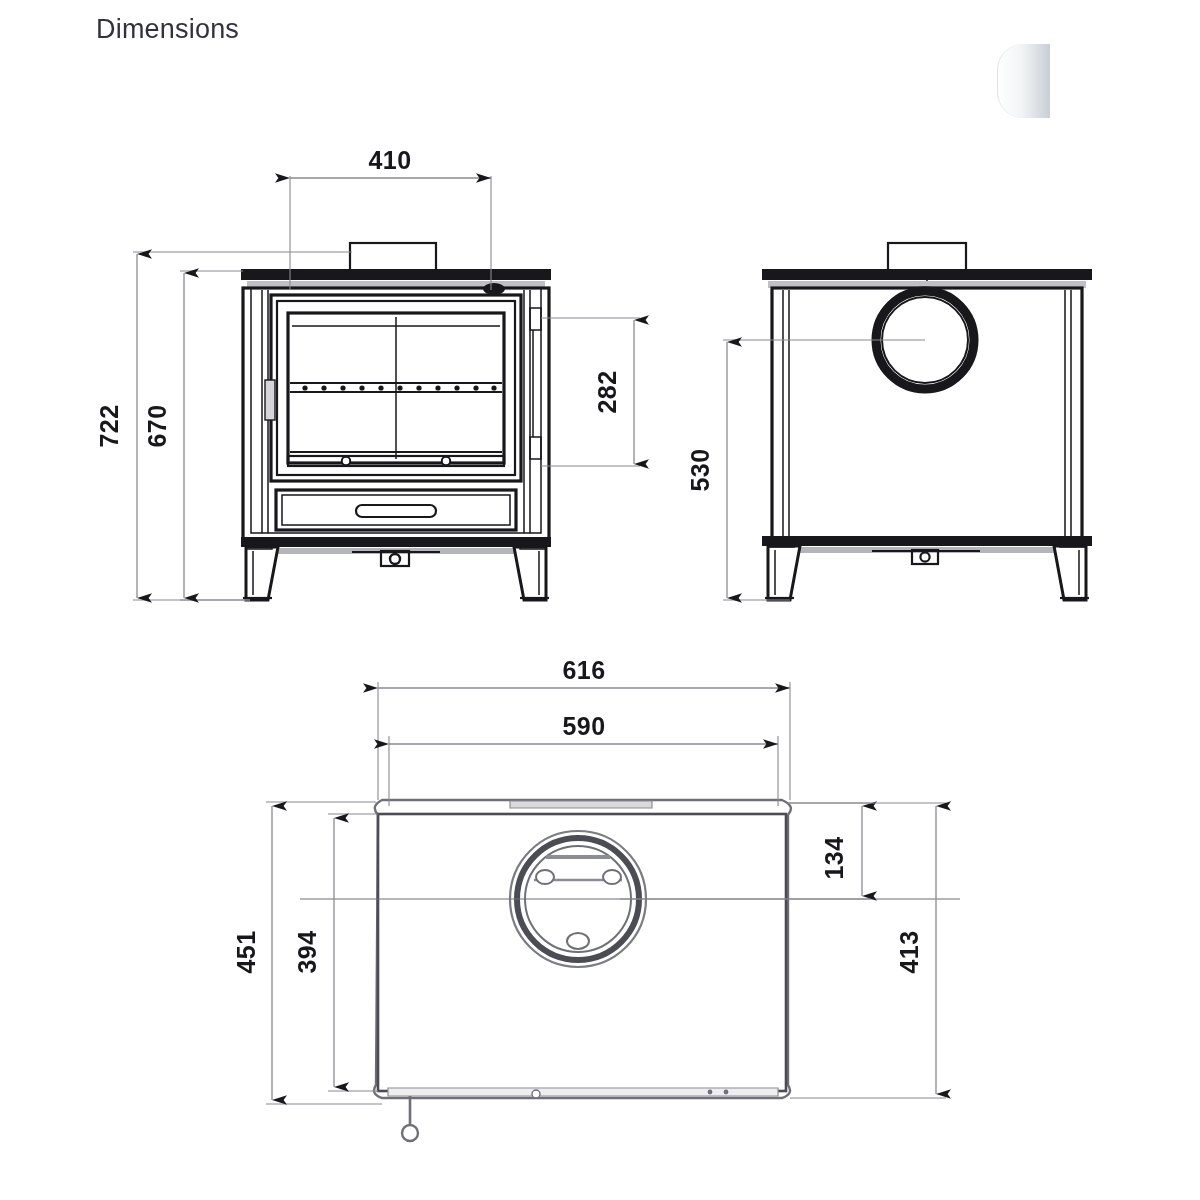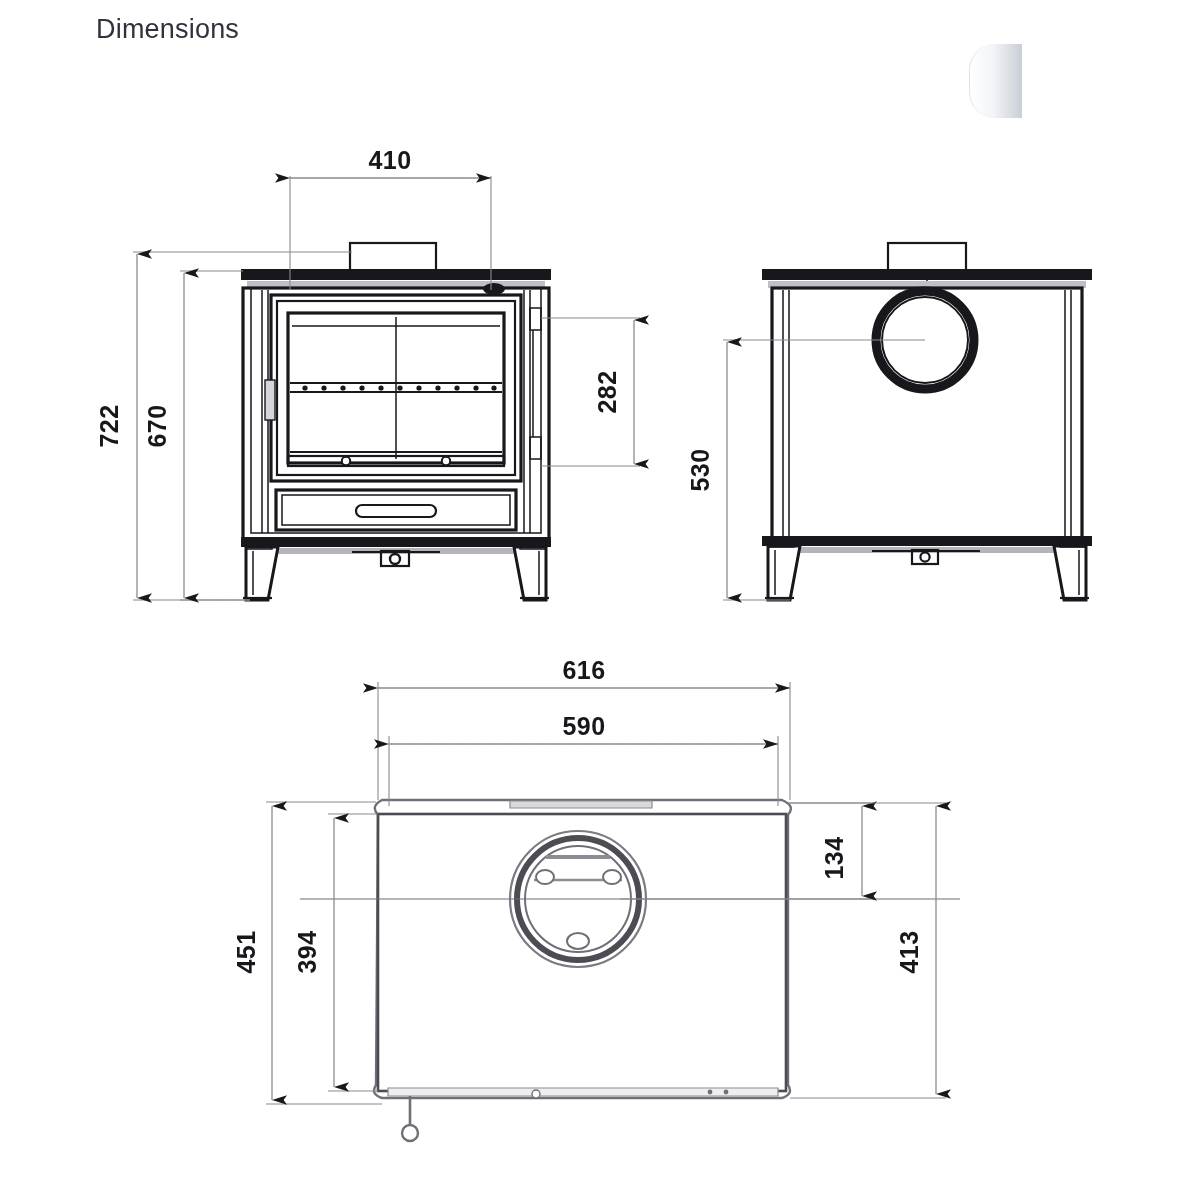--- a/index.html
+++ b/index.html
@@ -14,20 +14,21 @@
     overflow: hidden;
     font-family: "Liberation Sans", sans-serif;
     color: #2b2b33;
     position: relative;
   }
   #page {
     position: relative;
     width: 1004px;
     height: 1200px;
     background: #ffffff;
+    padding-left: 28px;
   }
   #page-title {
     position: absolute;
     left: 96px;
     top: 12px;
     font-size: 27px;
     font-weight: 400;
     letter-spacing: 0.2px;
     color: #32323c;
     font-family: "Liberation Sans", sans-serif;

